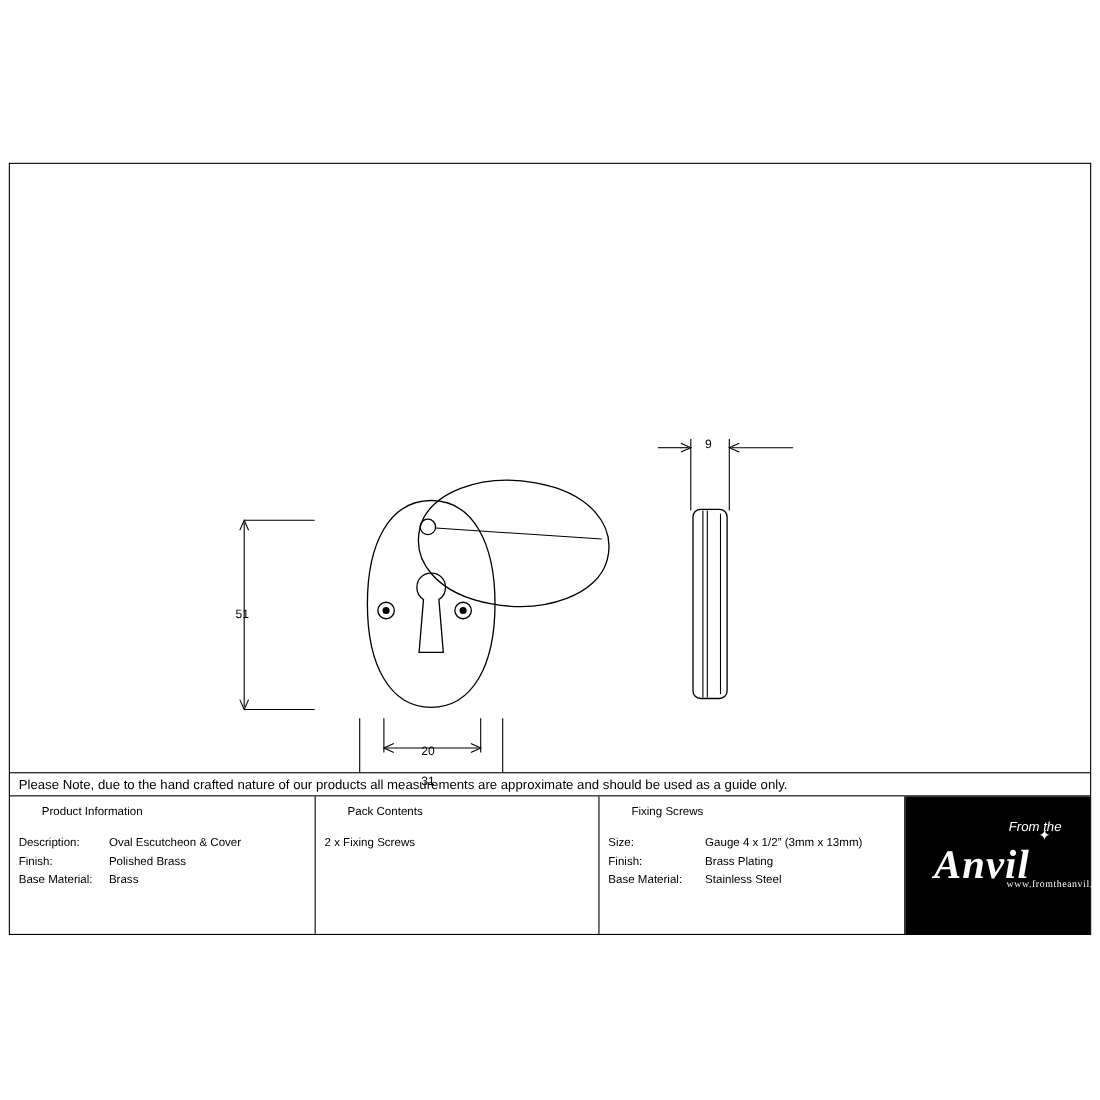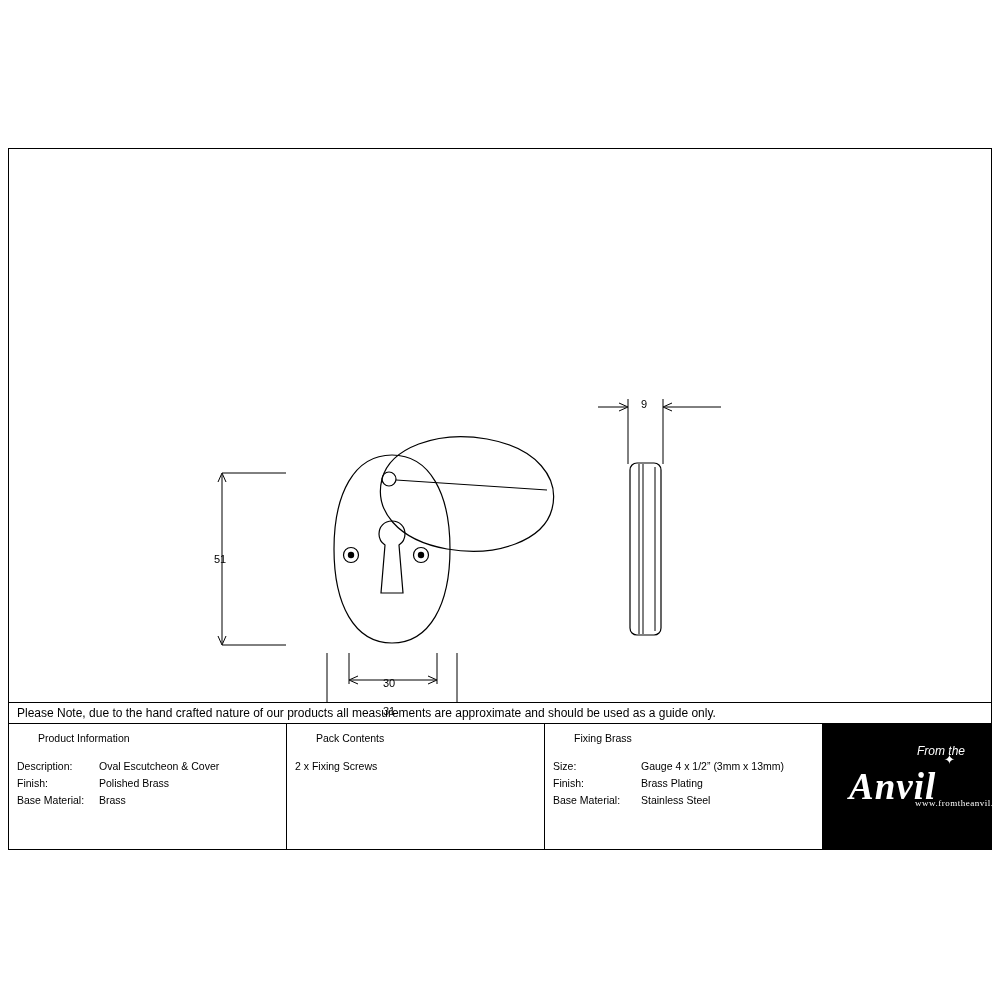--- a/index.html
+++ b/index.html
@@ -203,21 +203,21 @@
         <path d="M589 258 L617 258" stroke-width="1"></path>
         <path d="M656 258 L712 258" stroke-width="1"></path>
         <path d="M610 254 L619 258 L610 262" stroke-width="1"></path>
         <path d="M663 254 L654 258 L663 262" stroke-width="1"></path>
         <path d="M619 250 L619 315" stroke-width="1"></path>
         <path d="M654 250 L654 315" stroke-width="1"></path>
       </g>
     </svg>
 
     <div style="position:absolute; left:205px; top:404px;" class="dim-text">51</div>
-    <div style="position:absolute; left:374px; top:528px;" class="dim-text">30</div>
+    <div style="position:absolute; left:374px; top:528px;" class="dim-text">20</div>
     <div style="position:absolute; left:374px; top:556px;" class="dim-text">31</div>
     <div style="position:absolute; left:632px; top:249px;" class="dim-text">9</div>
   </div>
 
   <div class="note-bar">Please Note, due to the hand crafted nature of our products all measurements are approximate and should be used as a guide only.</div>
 
   <div class="info-row">
 
     <div class="info-col col-product">
       <div class="col-head">Product Information</div>
@@ -234,21 +234,21 @@
         <span class="v">Brass</span>
       </div>
     </div>
 
     <div class="info-col col-pack">
       <div class="col-head">Pack Contents</div>
       <div class="plain">2 x Fixing Screws</div>
     </div>
 
     <div class="info-col col-fixing">
-      <div class="col-head">Fixing Brass</div>
+      <div class="col-head">Fixing Screws</div>
       <div class="kv">
         <span class="k">Size:</span>
         <span class="v">Gauge 4 x 1/2” (3mm x 13mm)</span>
       </div>
       <div class="kv">
         <span class="k">Finish:</span>
         <span class="v">Brass Plating</span>
       </div>
       <div class="kv">
         <span class="k">Base Material:</span>

